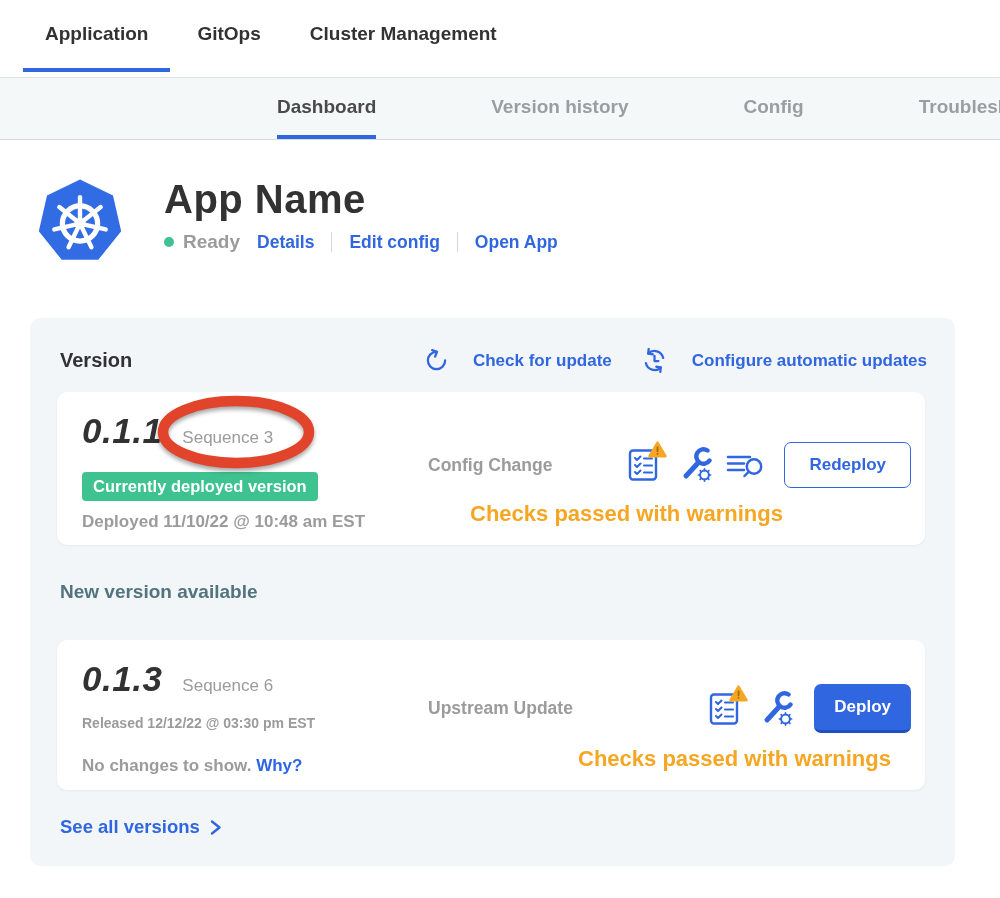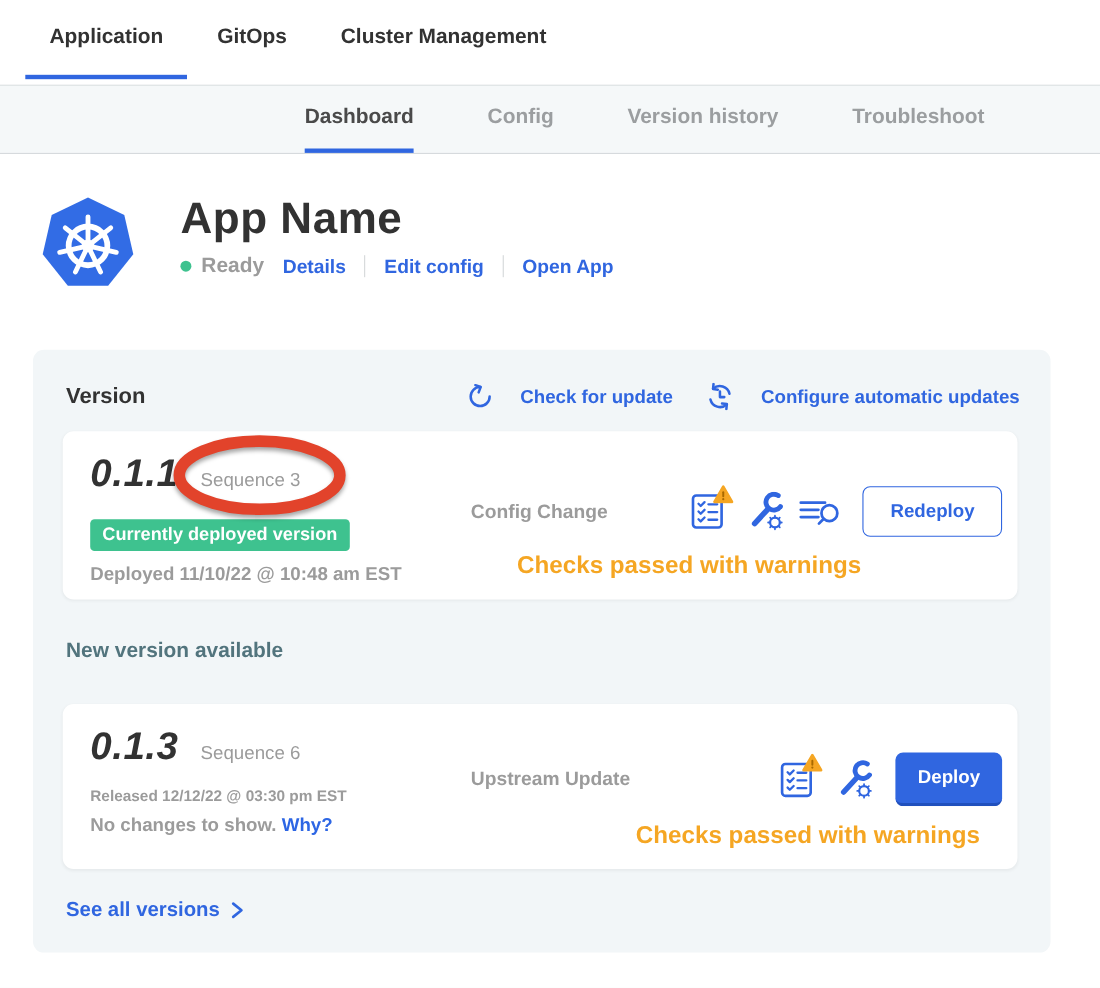--- a/index.html
+++ b/index.html
@@ -11,21 +11,21 @@
   }
   
   .topnav { position:absolute; top:0; left:0; width:100%; height:72px;
     display:flex; padding-left:23px; }
   .topnav .tab { display:flex; align-items:center; padding:0 22px; margin-right:5px;
     font-size:19px; font-weight:700; color:#323232; border-bottom:4px solid transparent; cursor:pointer; }
   .topnav .tab.active { border-bottom-color:#3066e0; }
   
   .subnav { position:absolute; top:77px; left:0; width:100%; height:63px;
     background:#f5f8f9; border-top:1px solid #dde1e3; border-bottom:1px solid #d6dadd;
-    display:flex; padding-left:277px; gap:67px; }
+    display:flex; padding-left:277px; gap:115px; }
   .subnav .tab { display:flex; align-items:center; font-size:19px; font-weight:700;
     color:#9b9ea0; border-bottom:4px solid transparent; cursor:pointer; white-space:nowrap; }
   .subnav .tab.active { color:#4a4a4a; border-bottom-color:#3066e0; }
   
   .appheader { position:absolute; top:176px; left:36px; display:flex; gap:40px; }
   .k8s-logo { width:88px; height:88px; }
   .app-title { font-size:40px; font-weight:700; letter-spacing:.5px; line-height:1.15; }
   .status-row { margin-top:9px; display:flex; align-items:center; }
   .status-dot { width:10px; height:10px; border-radius:50%; background:#3ec28f; margin-right:9px; }
   .status-text { font-size:19px; font-weight:700; color:#9b9b9b; }
@@ -45,21 +45,21 @@
   .release-left { width:346px; flex-shrink:0; }
   .version-line { display:flex; align-items:baseline; gap:20px; position:relative; }
   .version-number { font-size:35px; font-weight:700; letter-spacing:.5px; line-height:42px;font-style:italic; }
   .sequence { font-size:17px; color:#9b9b9b; }
   .annotation-svg { position:absolute; left:72px; top:-16px; width:170px; height:80px;
     pointer-events:none; filter:drop-shadow(0 3px 2px rgba(0,0,0,.35)); }
   .badge { display:inline-block; margin-top:20px; background:#3ec28f; color:#fff;
     font-size:16.5px; font-weight:700; padding:5px 11px; border-radius:4px; }
   .deployed { margin-top:11px; font-size:17px; font-weight:700; color:#9b9b9b; }
   .released { margin-top:15px; font-size:14px; font-weight:700; color:#9b9b9b; }
-  .no-changes { margin-top:9px; font-size:17px; font-weight:700; color:#9b9b9b; }
+  .no-changes { margin-top:25px; font-size:17px; font-weight:700; color:#9b9b9b; }
   .inline-link { color:#2d66e4; cursor:pointer; }
   .release-right { flex:1; display:flex; flex-direction:column; justify-content:flex-end; }
   .release-right-top { display:flex; align-items:center; }
   .source-label { font-size:17.5px; font-weight:700; color:#9b9b9b; white-space:nowrap; }
   .icons-group { display:flex; align-items:center; gap:13px; margin-left:auto; }
   .icon-stack { position:relative; display:inline-block; width:36px; height:36px; cursor:pointer; }
   .icon-plain { display:inline-block; cursor:pointer; }
   .warn-badge { position:absolute; top:-6px; right:-3px; }
   .btn { font-family:inherit; font-size:17px; font-weight:700; border-radius:7px;
     margin-left:20px; cursor:pointer; }
@@ -78,22 +78,22 @@
 <body>
 
 <div class="topnav">
   <div class="tab active">Application</div>
   <div class="tab">GitOps</div>
   <div class="tab">Cluster Management</div>
 </div>
 
 <div class="subnav">
   <div class="tab active">Dashboard</div>
+  <div class="tab">Version history</div>
   <div class="tab">Config</div>
-  <div class="tab">Version history</div>
   <div class="tab">Troubleshoot</div>
 </div>
 
 <div class="appheader">
   <svg class="k8s-logo" viewBox="0 0 100 100">
     <polygon points="50,4 87.5,22.1 96.8,62.7 70.8,95.2 29.2,95.2 3.2,62.7 12.5,22.1" fill="#326ce5"></polygon>
     <g stroke="#ffffff" stroke-width="5" stroke-linecap="round">
       <line x1="50" y1="54" x2="50" y2="24"></line>
       <line x1="50" y1="54" x2="73.5" y2="35.3"></line>
       <line x1="50" y1="54" x2="79.2" y2="60.7"></line>

